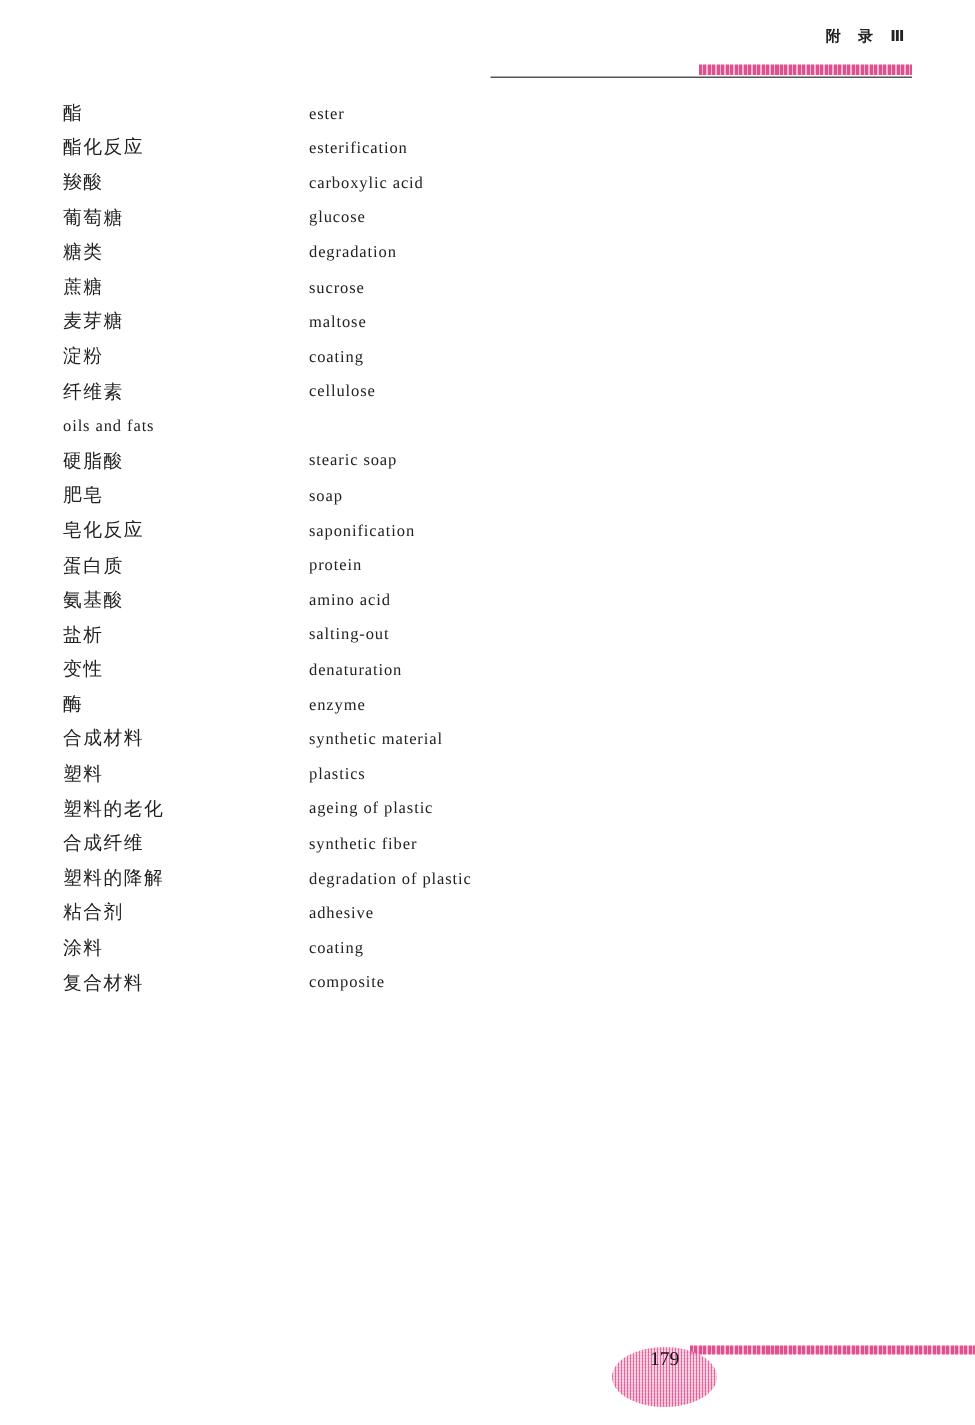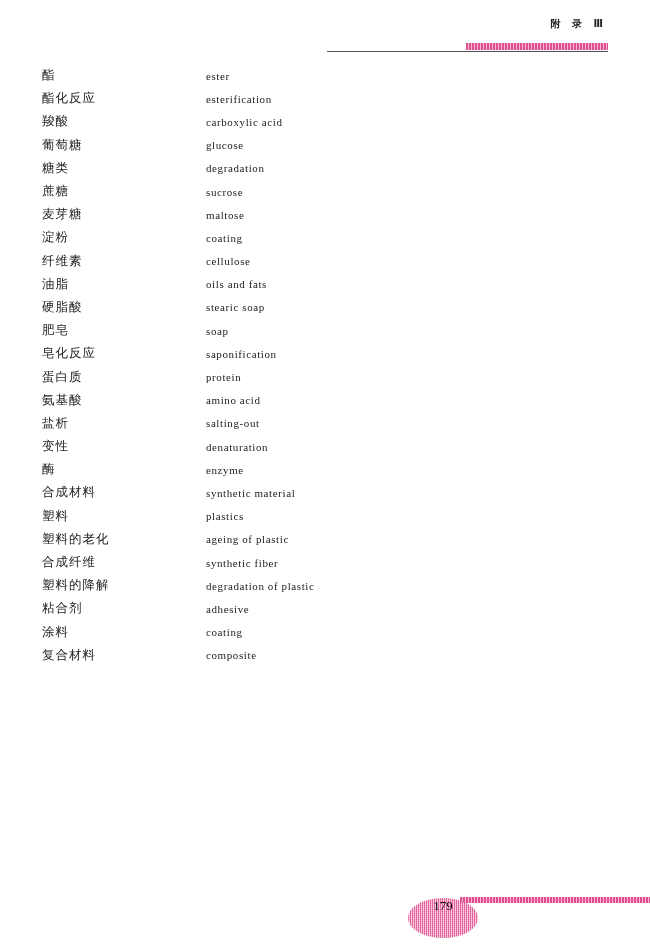--- a/index.html
+++ b/index.html
@@ -84,21 +84,20 @@
     </div>
   <div class="row">
       <span class="zh">淀粉</span>
       <span class="en">coating</span>
     </div>
   <div class="row">
       <span class="zh">纤维素</span>
       <span class="en">cellulose</span>
     </div>
   <div class="row">
-      <span class="zh">油脂</span>
       <span class="en">oils and fats</span>
     </div>
   <div class="row">
       <span class="zh">硬脂酸</span>
       <span class="en">stearic soap</span>
     </div>
   <div class="row">
       <span class="zh">肥皂</span>
       <span class="en">soap</span>
     </div>

